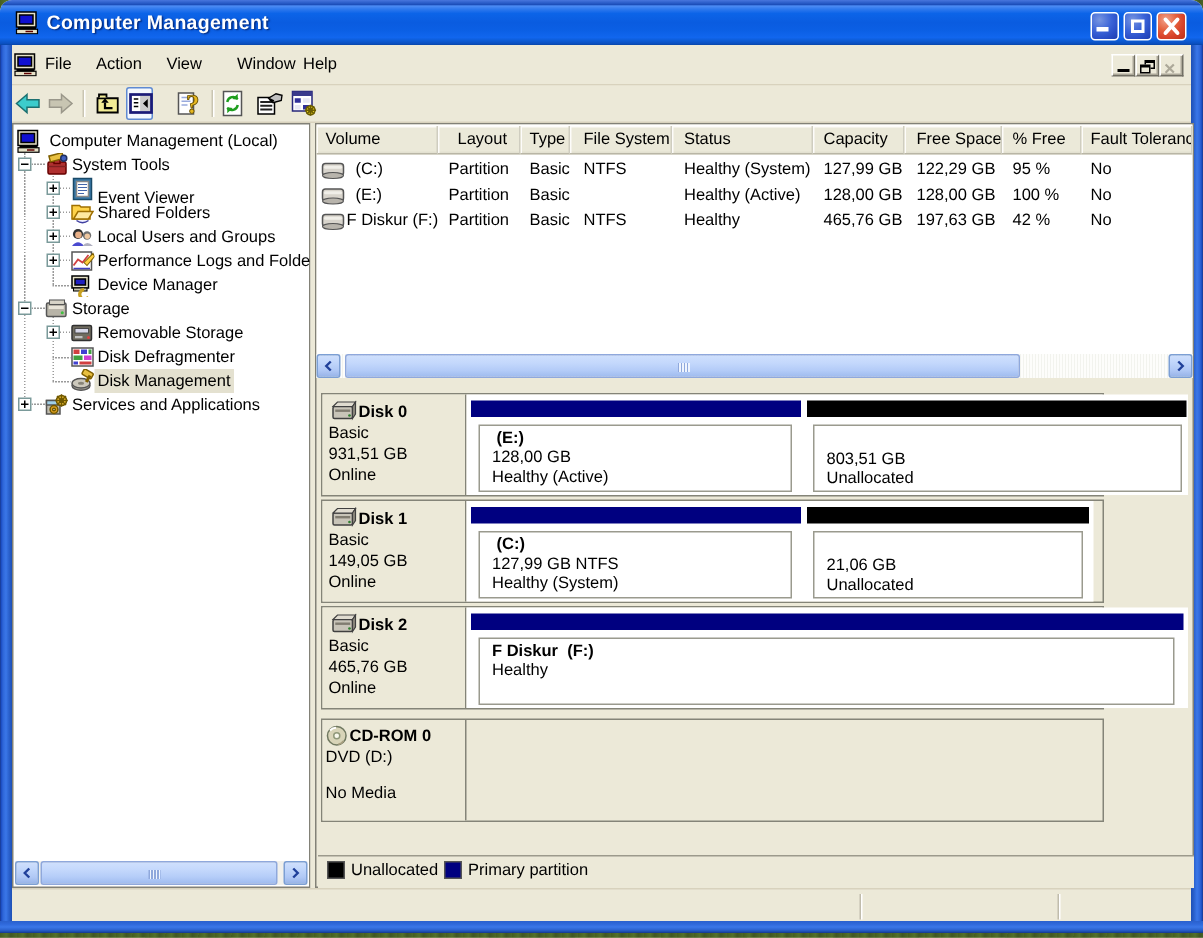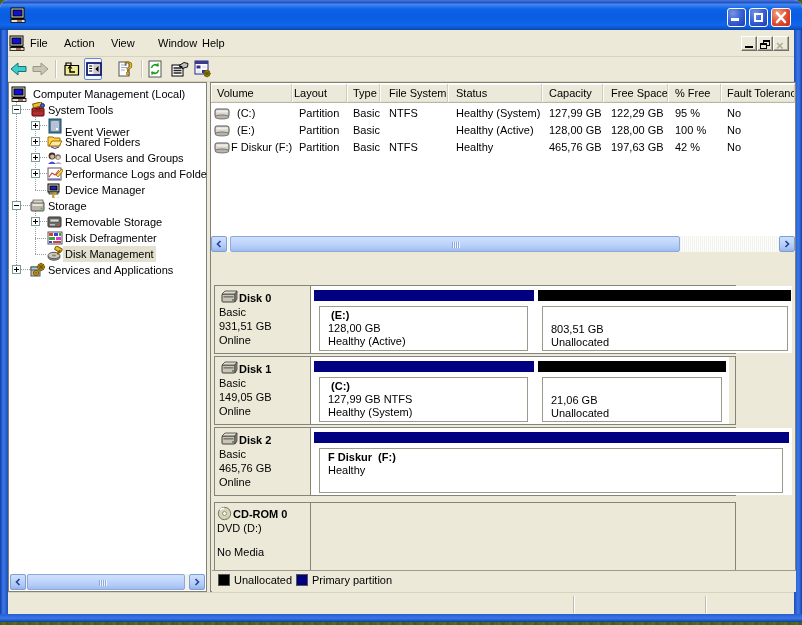--- a/index.html
+++ b/index.html
@@ -42,21 +42,21 @@
 .rpanel { position:absolute; left:210px; top:82px; width:586px; height:510px; background:#ece9d8; border:1px solid #828177; }
 .sash { position:absolute; left:207px; top:82px; width:3px; height:510px; background:#ece9d8; }
 
 .hdr { position:absolute; left:0; top:1px; height:19px; background:#ebe9d9; border-right:1px solid #cfcdc0; border-bottom:1px solid #b9b6a6; box-shadow:inset 1px 1px 0 #fdfcfa, inset 0 -1px 0 #e3e1d1; color:#000; padding:3px 0 0 6px; white-space:nowrap; overflow:hidden; }
 .sbtrack { background:repeating-linear-gradient(90deg,#fdfdfb 0 1px,#f2f3ee 1px 2px); background-color:#f5f5f0; }
 .sbbtn { position:absolute; width:16px; height:16px; border-radius:2px; background:linear-gradient(180deg,#cfdffc 0%,#c2d7fb 30%,#b0c8f5 70%,#98b4e8 100%); border:1px solid #7c9fd4; color:#20409a; }
 .sbthumb { position:absolute; top:0; height:16px; border-radius:2px; background:linear-gradient(180deg,#cfe0fd 0%,#c4d8fc 35%,#b4ccf8 70%,#a0bcef 100%); border:1px solid #8fa8dc; }
 .grip { position:absolute; top:5px; width:8px; height:6px;
   background:repeating-linear-gradient(90deg,#8fa8dc 0 1px,#eef4fe 1px 2px); }
 
-.drow { position:absolute; left:3px; width:522px; height:69px; border:1px solid #848478; background:#ece9d8;margin-top:23px; }
+.drow { position:absolute; left:3px; width:522px; height:69px; border:1px solid #848478; background:#ece9d8; }
 .dlabel { position:absolute; left:0; top:0; width:96px; height:67px; border-right:1px solid #848478; background:#ece9d8; padding:4px 0 0 5px; }
 .dregion { position:absolute; top:0; height:67px; background:#fff; }
 .dband { position:absolute; top:4px; left:2px; right:2px; height:11px; }
 .dbox { position:absolute; top:20px; left:7px; right:7px; height:45px; border:1px solid #9a9a8e; background:#fff; padding:2px 0 0 8px; line-height:13px; }
 .legend { position:absolute; left:1px; top:487px; width:584px; height:22px; border-top:1px solid #9c9a8c; background:#ece9d8; }
 .lsq { position:absolute; top:3px; width:12px; height:12px; border:1px solid #555; }
 
 .status { position:absolute; left:8px; top:592px; width:786px; height:22px; background:#ece9d8; border-top:1px solid #d8d2bd; }
 .stdiv { position:absolute; top:3px; width:2px; height:17px; border-left:1px solid #c0bcac; border-right:1px solid #fff; }
 .t { position:absolute; white-space:nowrap; }
@@ -74,20 +74,21 @@
 <div class="title">
   <div class="abs" style="left:10px;top:7px" id="icon-title">
       <svg width="16" height="16" viewBox="0 0 16 16">
         <rect x="1" y="1" width="13" height="10" fill="#e6e2c8" stroke="#000"></rect>
         <rect x="3" y="3" width="9" height="6" fill="#1010d0" stroke="#000"></rect>
         <rect x="2" y="11" width="12" height="2" fill="#000"></rect>
         <rect x="1" y="12.5" width="14" height="3" fill="#e6e2c8" stroke="#000" stroke-width="0.8"></rect>
         <rect x="7" y="13.5" width="5" height="1" fill="#600000"></rect>
       </svg>
     </div>
+  <div class="txt">Computer Management</div>
   <div class="tbtn min">
       <span style="left:3px;top:9px;width:8px;height:3px;background:#fff;position:absolute"></span>
     </div>
   <div class="tbtn max">
       <span style="left:4px;top:4px;width:9px;height:9px;border:2px solid #fff;position:absolute"></span>
     </div>
   <div class="tbtn cls">
       <svg width="18" height="17" viewBox="0 0 18 17">
         <path d="M5 4 L13 13 M13 4 L5 13" stroke="#fff" stroke-width="2.6" stroke-linecap="round"></path>
       </svg>
@@ -385,21 +386,21 @@
       </div>
     <div class="sbthumb" style="left:17px;width:158px">
         <div class="grip" style="left:71px"></div>
       </div>
   </div>
 </div>
 <div class="sash"></div>
 <div class="rpanel">
   <div class="abs" style="left:0;top:0;width:584px;height:169px;background:#fff">
     <div class="hdr" style="left:0;width:81px">Volume</div>
-    <div class="hdr" style="left:81px;width:55px;padding-left:2px">Layout</div>
+    <div class="hdr" style="left:81px;width:55px;padding-left:13px">Layout</div>
     <div class="hdr" style="left:136px;width:33px;padding-left:6px">Type</div>
     <div class="hdr" style="left:169px;width:68px;padding-left:9px">File System</div>
     <div class="hdr" style="left:237px;width:94px;padding-left:8px">Status</div>
     <div class="hdr" style="left:331px;width:61px;padding-left:7px">Capacity</div>
     <div class="hdr" style="left:392px;width:65px;padding-left:8px">Free Space</div>
     <div class="hdr" style="left:457px;width:53px;padding-left:7px">% Free</div>
     <div class="hdr" style="left:510px;width:74px;padding-left:6px">Fault Tolerance</div>
     <div class="abs" style="left:3px;top:23px" id="ic-vol1">
         <svg width="16" height="15" viewBox="0 0 16 15">
           <rect x="1" y="3" width="14" height="8" rx="2" fill="#d8d4cc" stroke="#555"></rect>

